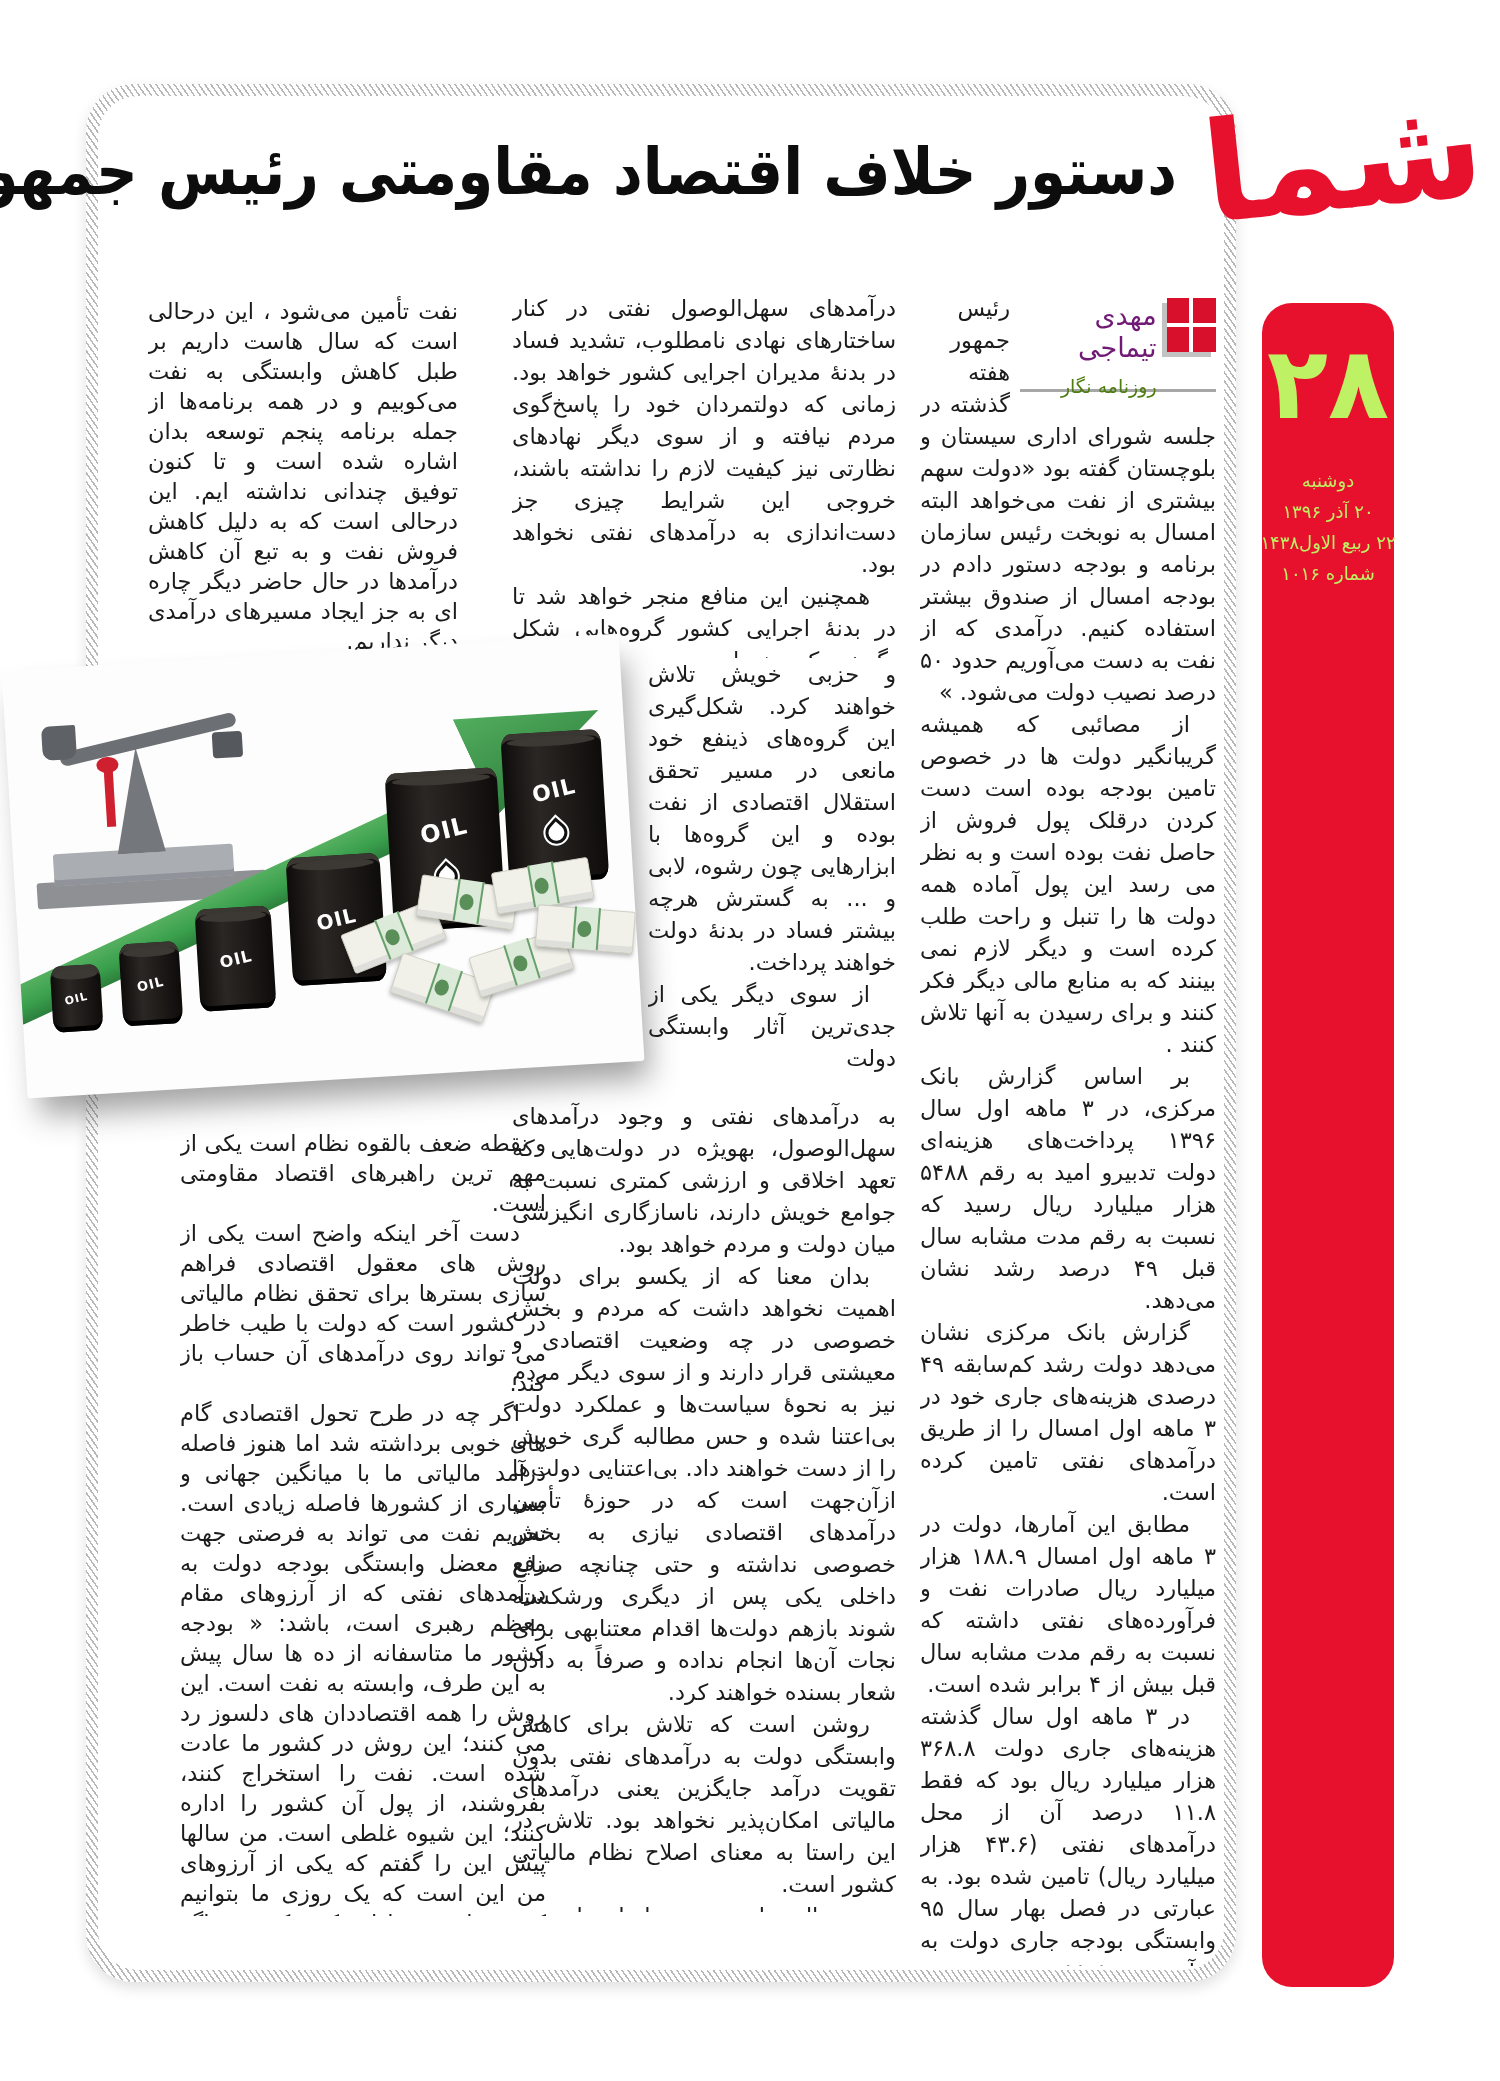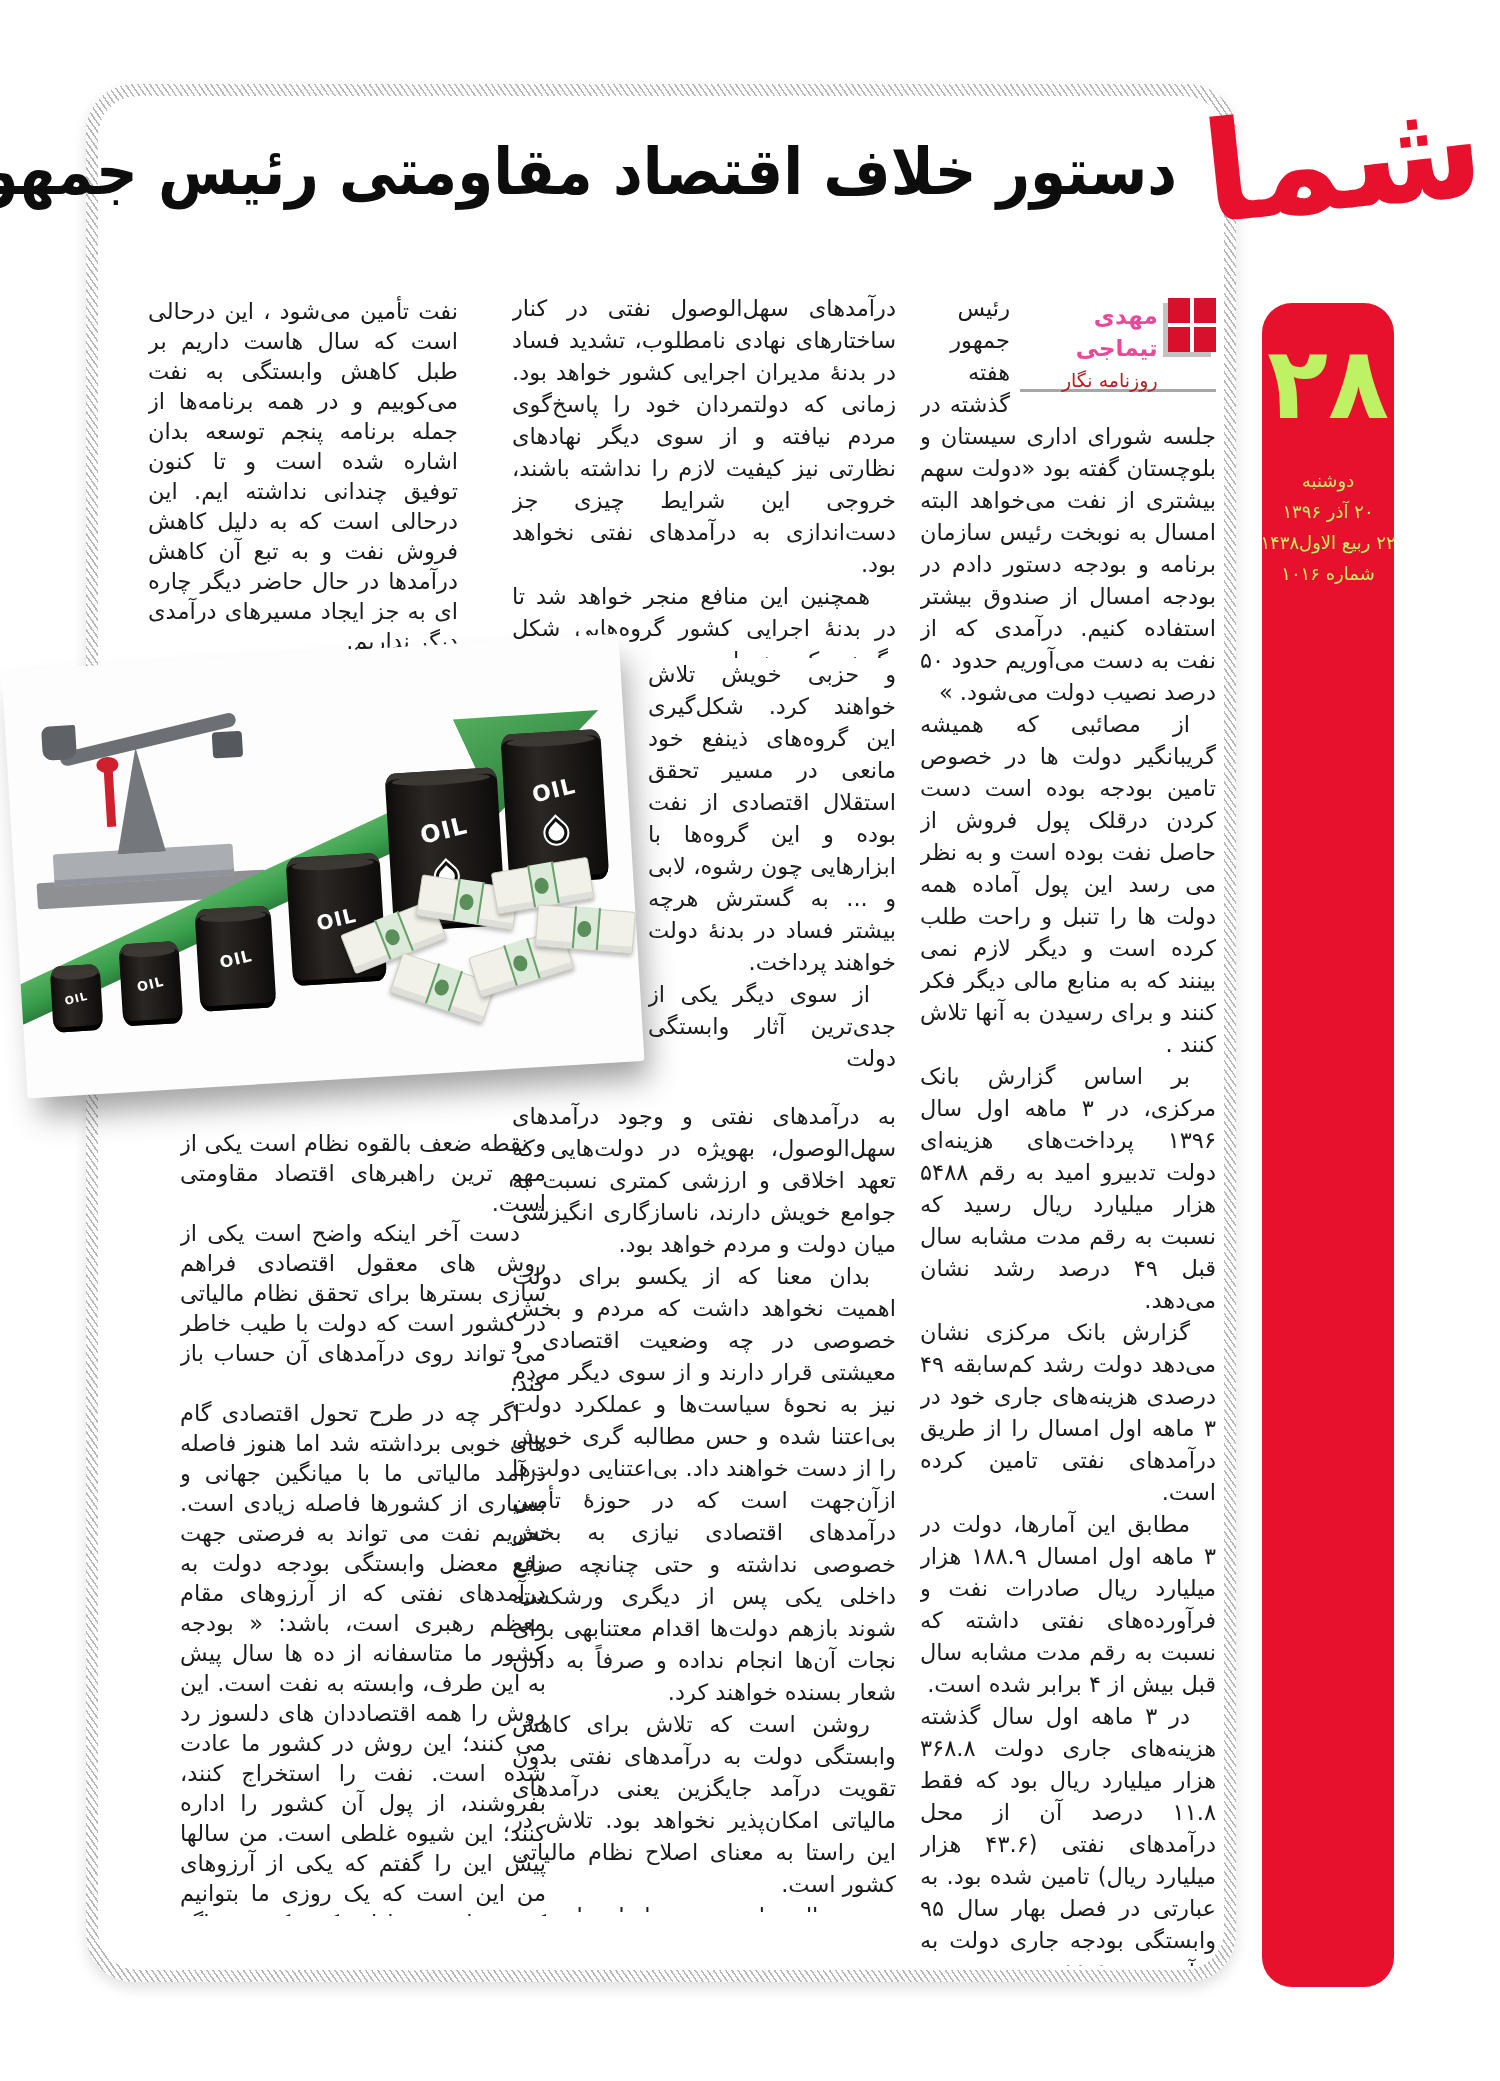--- a/index.html
+++ b/index.html
@@ -47,22 +47,22 @@
     float:right;width:196px;height:100px;margin:0 0 6px 10px;
     border-bottom:3px solid #a7a7a7;box-sizing:border-box;
     display:flex;flex-direction:row;align-items:flex-start;gap:10px;direction:rtl;
   }
   .byline-icon{
     width:54px;height:54px;display:grid;grid-template-columns:1fr 1fr;grid-template-rows:1fr 1fr;
     gap:4px;margin-top:6px;box-shadow:-5px 5px 0 #c2c2c2;
   }
   .byline-icon span{background:#d8102c;}
   .byline-text{display:flex;flex-direction:column;padding-top:8px;}
-  .author-name{font-weight:bold;font-size:23px;color:#ec4899;}
-  .author-role{font-size:19px;color:#b91c1c;margin-top:0;}
+  .author-name{font-weight:normal;font-size:27px;color:#701a75;}
+  .author-role{font-size:19px;color:#4d7c0f;margin-top:6px;}
 
   
   .photo{
     left:14px;top:652px;width:618px;height:428px;background:#fdfdfd;border-radius:3px;
     transform:rotate(-3.5deg);box-shadow:8px 22px 30px -4px rgba(50,50,50,.45);
     overflow:hidden;
   }
   .photo *{position:absolute;}
 
   

